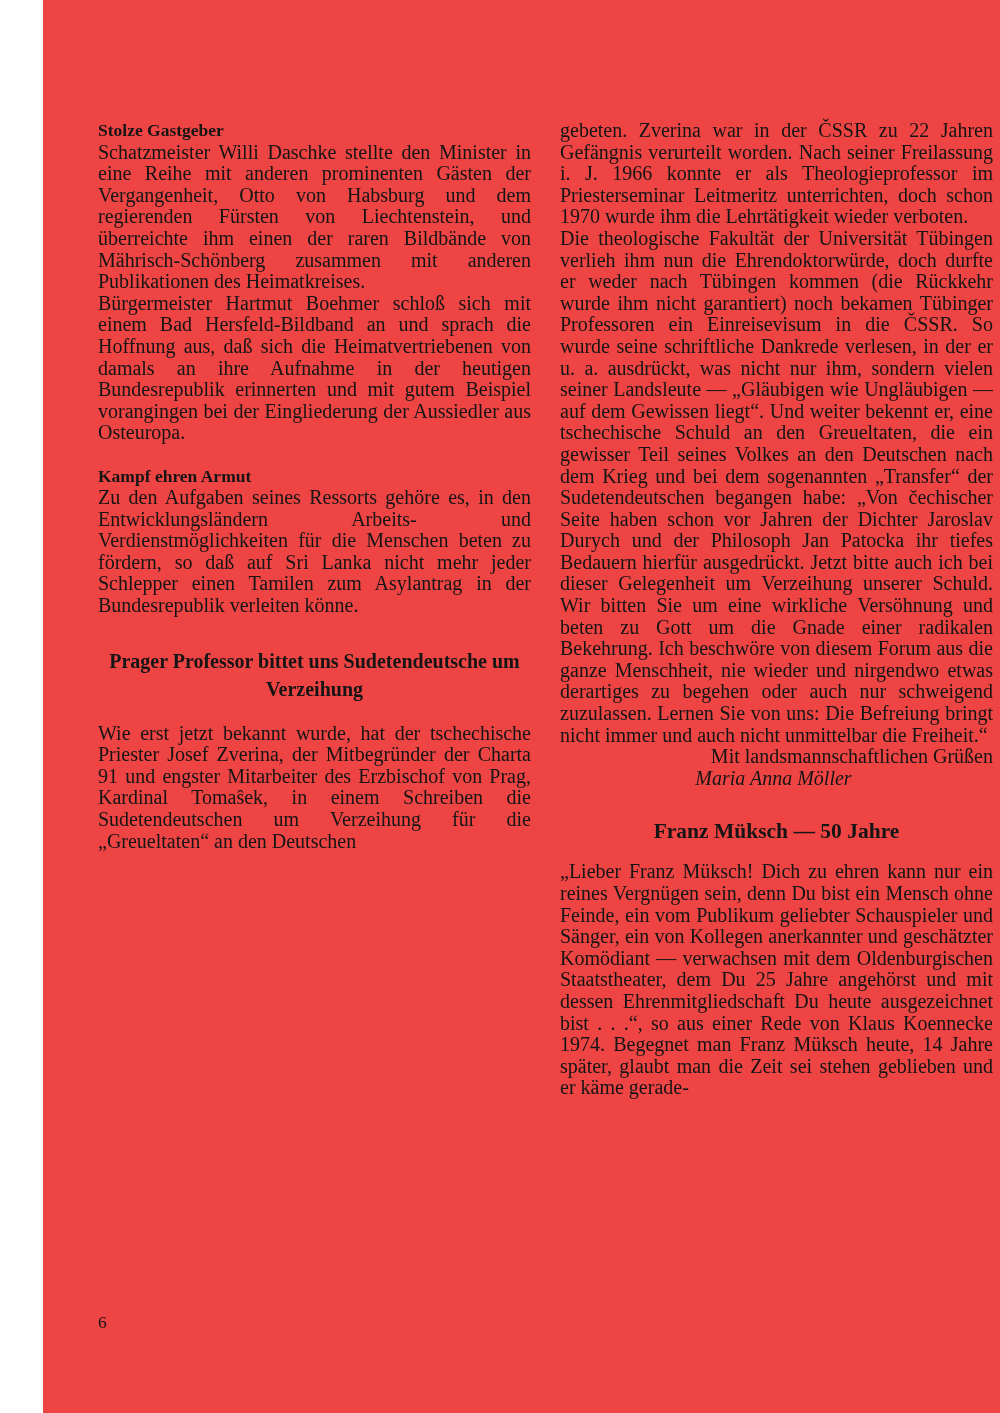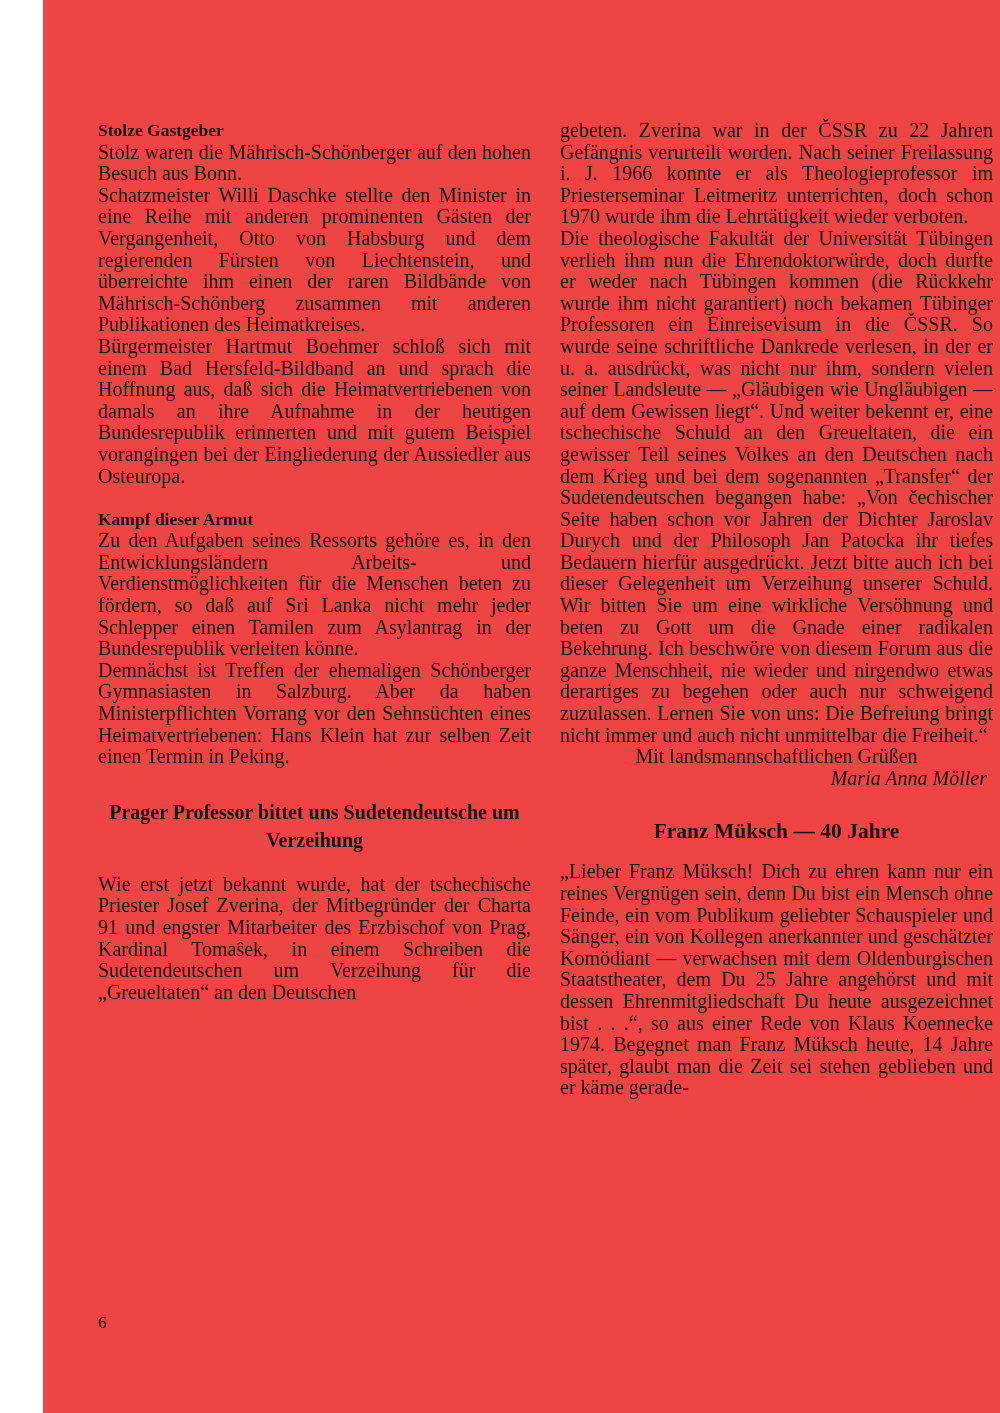--- a/index.html
+++ b/index.html
@@ -52,70 +52,68 @@
       text-align: center;
     }
     .article-title-right {
       margin: 28px 0 16px 0;
       font-size: 21.5px;
       line-height: 28px;
       font-weight: 700;
       text-align: center;
     }
     .col p.closing-line {
-      text-align: center;
+      text-align: right;
     }
     .col p.signature {
       font-style: italic;
-      text-align: right;
+      text-align: center;
       padding-right: 6px;
     }
     .page-number {
       position: absolute;
       left: 55px;
       top: 1312px;
       font-size: 17.5px;
       line-height: 21.6px;
       color: #151515;
     }
   </style>
 </head>
 <body>
 
 <div class="page">
   <div class="columns">
 
     <div class="col">
       <div>
         <h3 class="subhead">Stolze Gastgeber</h3>
-        <p>Stolz waren die Mährisch-Schönberger auf den hohen Besuch aus Bonn.</p>
         <p>Schatzmeister Willi Daschke stellte den Minister in eine Reihe mit anderen prominenten Gästen der Vergangenheit, Otto von Habsburg und dem regierenden Fürsten von Liechtenstein, und überreichte ihm einen der raren Bildbände von Mährisch-Schönberg zusammen mit anderen Publikationen des Heimatkreises.</p>
         <p>Bürgermeister Hartmut Boehmer schloß sich mit einem Bad Hersfeld-Bildband an und sprach die Hoffnung aus, daß sich die Heimatvertriebenen von damals an ihre Aufnahme in der heutigen Bundesrepublik erinnerten und mit gutem Beispiel vorangingen bei der Eingliederung der Aussiedler aus Osteuropa.</p>
       </div>
 
       <div class="section-spaced">
-        <h3 class="subhead">Kampf dieser Armut</h3>
+        <h3 class="subhead">Kampf ehren Armut</h3>
         <p>Zu den Aufgaben seines Ressorts gehöre es, in den Entwicklungsländern Arbeits- und Verdienstmöglichkeiten für die Menschen beten zu fördern, so daß auf Sri Lanka nicht mehr jeder Schlepper einen Tamilen zum Asylantrag in der Bundesrepublik verleiten könne.</p>
-        <p>Demnächst ist Treffen der ehemaligen Schönberger Gymnasiasten in Salzburg. Aber da haben Ministerpflichten Vorrang vor den Sehnsüchten eines Heimatvertriebenen: Hans Klein hat zur selben Zeit einen Termin in Peking.</p>
       </div>
 
       <div>
         <h2 class="article-title">Prager Professor bittet uns Sudetendeutsche um Verzeihung</h2>
         <p>Wie erst jetzt bekannt wurde, hat der tschechische Priester Josef Zverina, der Mitbegründer der Charta 91 und engster Mitarbeiter des Erzbischof von Prag, Kardinal Tomaŝek, in einem Schreiben die Sudetendeutschen um Verzeihung für die „Greueltaten“ an den Deutschen</p>
       </div>
     </div>
 
     <div class="col">
       <p>gebeten. Zverina war in der ČSSR zu 22 Jahren Gefängnis verurteilt worden. Nach seiner Freilassung i. J. 1966 konnte er als Theologieprofessor im Priesterseminar Leitmeritz unterrichten, doch schon 1970 wurde ihm die Lehrtätigkeit wieder verboten.</p>
       <p>Die theologische Fakultät der Universität Tübingen verlieh ihm nun die Ehrendoktorwürde, doch durfte er weder nach Tübingen kommen (die Rückkehr wurde ihm nicht garantiert) noch bekamen Tübinger Professoren ein Einreisevisum in die ČSSR. So wurde seine schriftliche Dankrede verlesen, in der er u. a. ausdrückt, was nicht nur ihm, sondern vielen seiner Landsleute — „Gläubigen wie Ungläubigen — auf dem Gewissen liegt“. Und weiter bekennt er, eine tschechische Schuld an den Greueltaten, die ein gewisser Teil seines Volkes an den Deutschen nach dem Krieg und bei dem sogenannten „Transfer“ der Sudetendeutschen begangen habe: „Von čechischer Seite haben schon vor Jahren der Dichter Jaroslav Durych und der Philosoph Jan Patocka ihr tiefes Bedauern hierfür ausgedrückt. Jetzt bitte auch ich bei dieser Gelegenheit um Verzeihung unserer Schuld. Wir bitten Sie um eine wirkliche Versöhnung und beten zu Gott um die Gnade einer radikalen Bekehrung. Ich beschwöre von diesem Forum aus die ganze Menschheit, nie wieder und nirgendwo etwas derartiges zu begehen oder auch nur schweigend zuzulassen. Lernen Sie von uns: Die Befreiung bringt nicht immer und auch nicht unmittelbar die Freiheit.“</p>
       <p class="closing-line">Mit landsmannschaftlichen Grüßen</p>
       <p class="signature">Maria Anna Möller</p>
 
       <div>
-        <h2 class="article-title-right">Franz Müksch — 40 Jahre</h2>
+        <h2 class="article-title-right">Franz Müksch — 50 Jahre</h2>
         <p>„Lieber Franz Müksch! Dich zu ehren kann nur ein reines Vergnügen sein, denn Du bist ein Mensch ohne Feinde, ein vom Publikum geliebter Schauspieler und Sänger, ein von Kollegen anerkannter und geschätzter Komödiant — verwachsen mit dem Oldenburgischen Staatstheater, dem Du 25 Jahre angehörst und mit dessen Ehrenmitgliedschaft Du heute ausgezeichnet bist . . .“, so aus einer Rede von Klaus Koennecke 1974. Begegnet man Franz Müksch heute, 14 Jahre später, glaubt man die Zeit sei stehen geblieben und er käme gerade-</p>
       </div>
     </div>
 
   </div>
 
   <div class="page-number">6</div>
 </div>
 
 </body></html>

